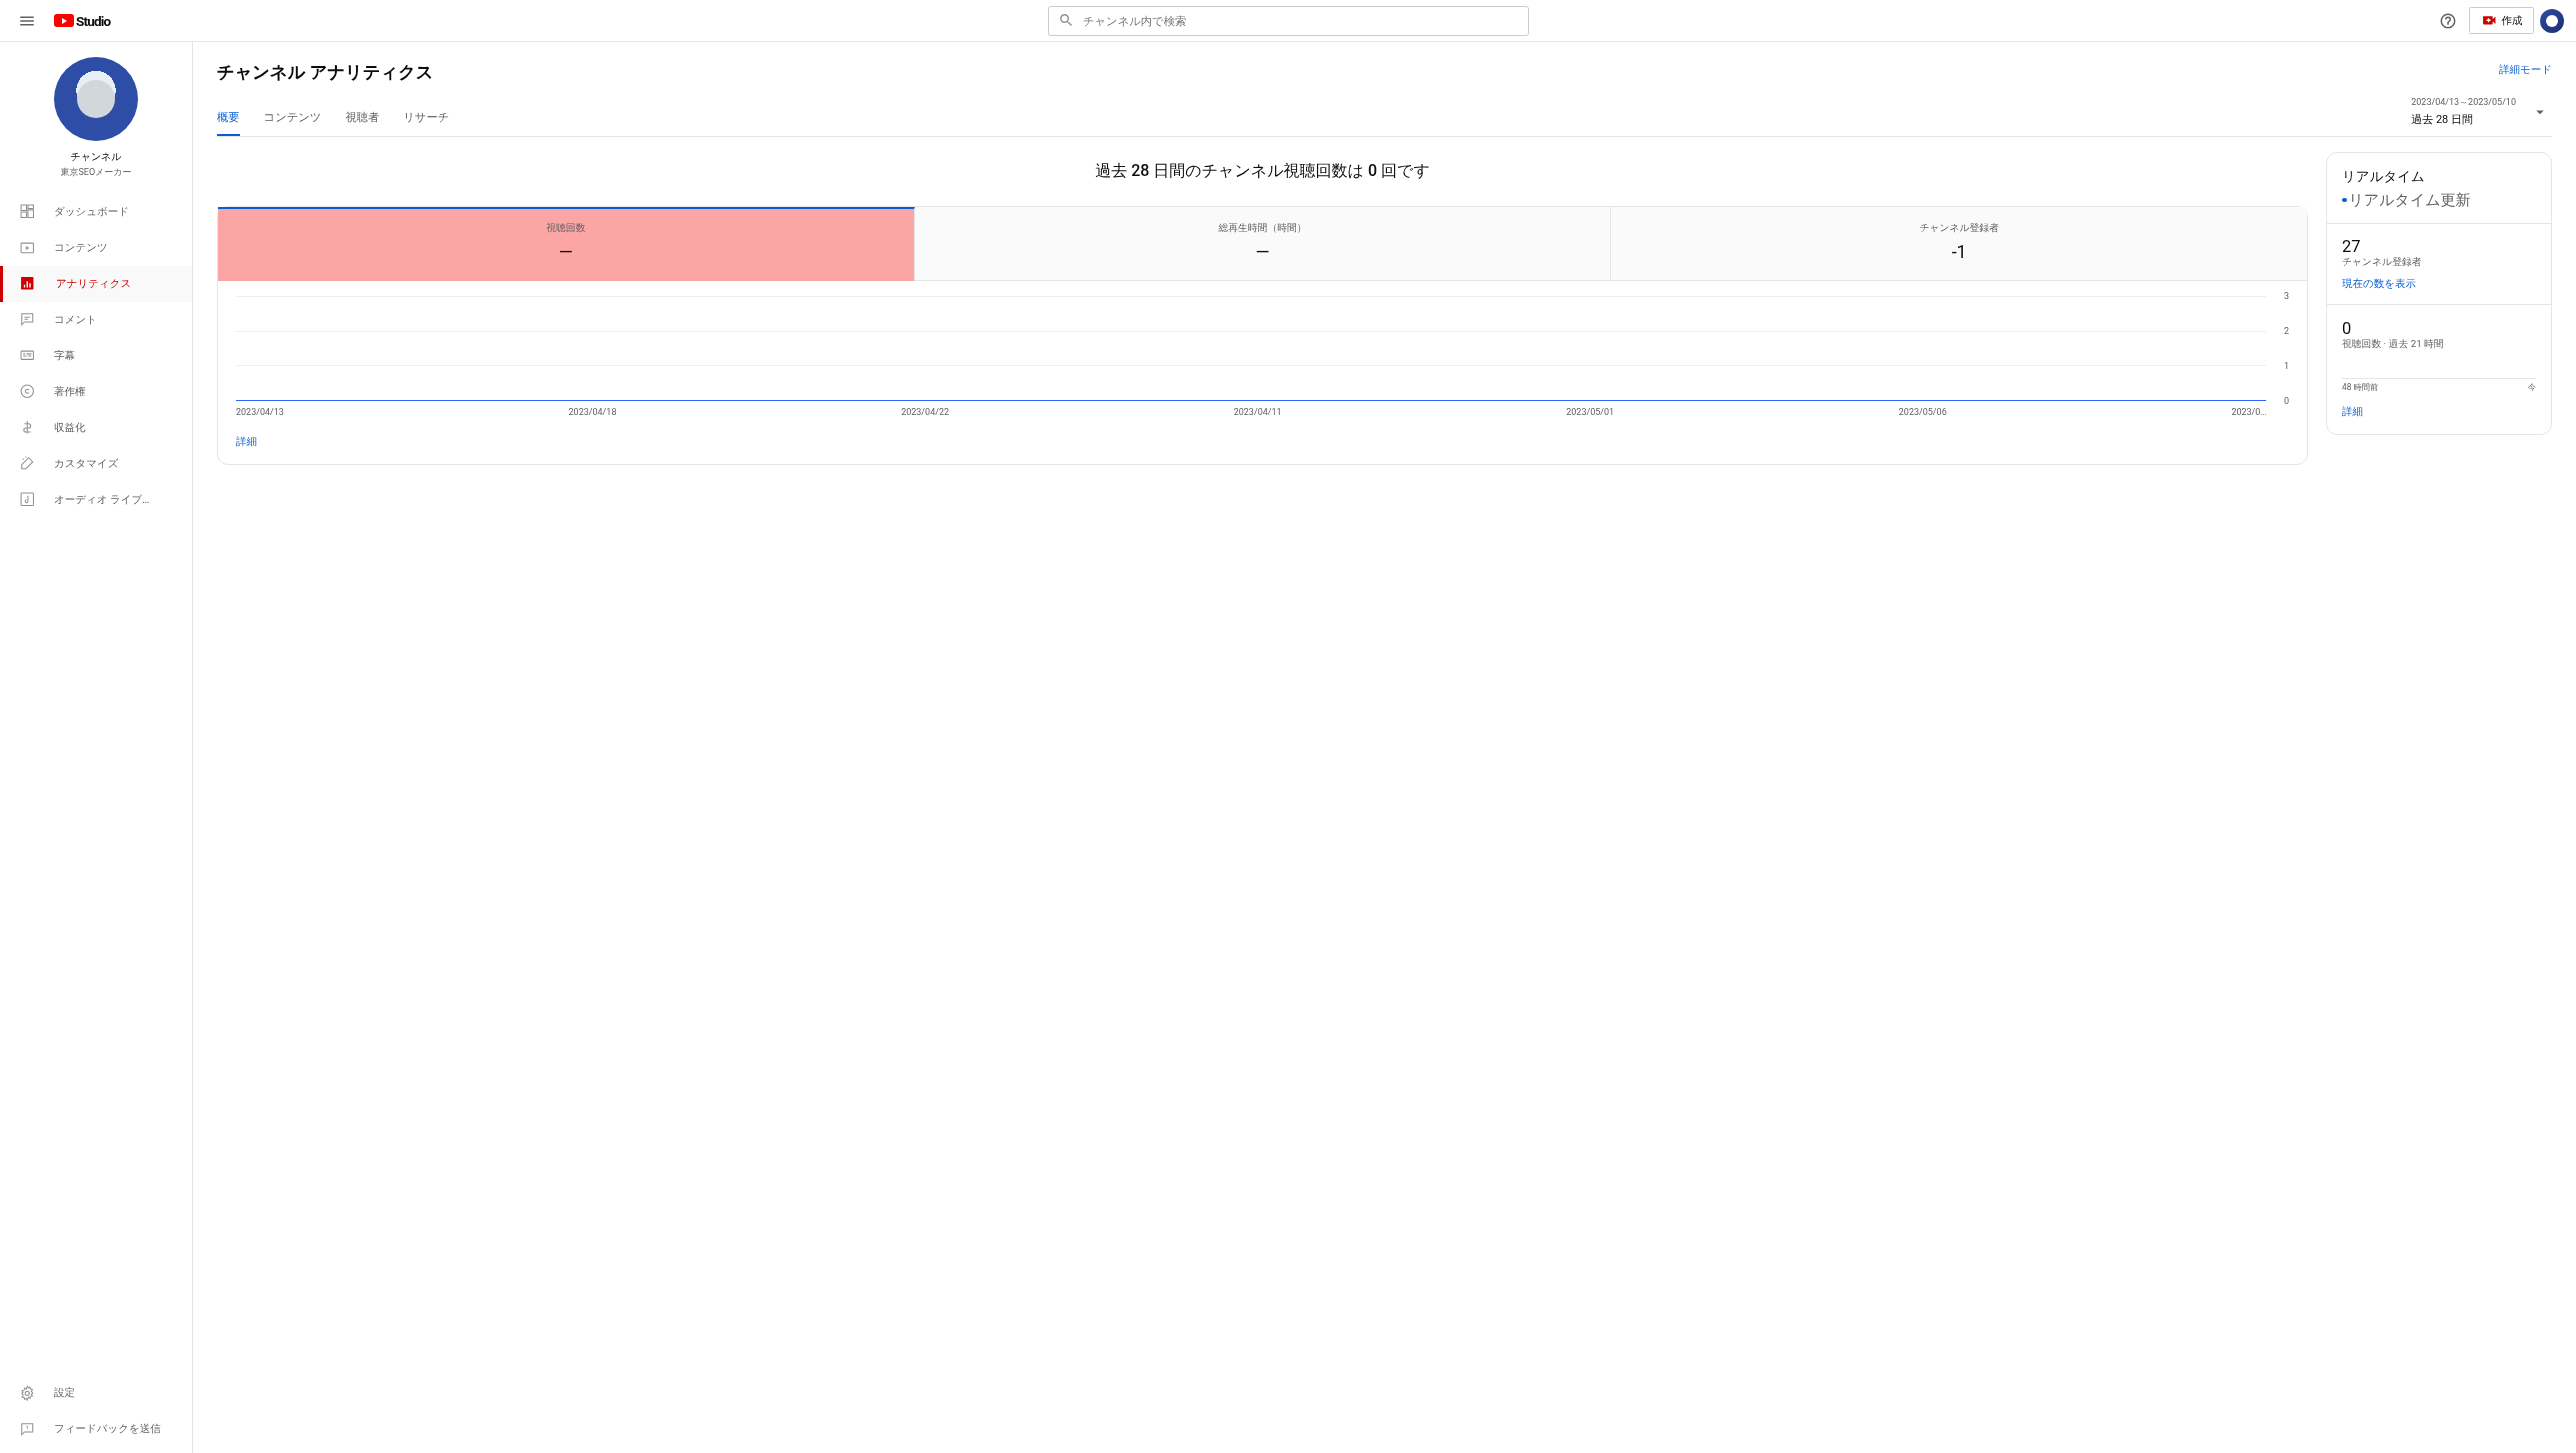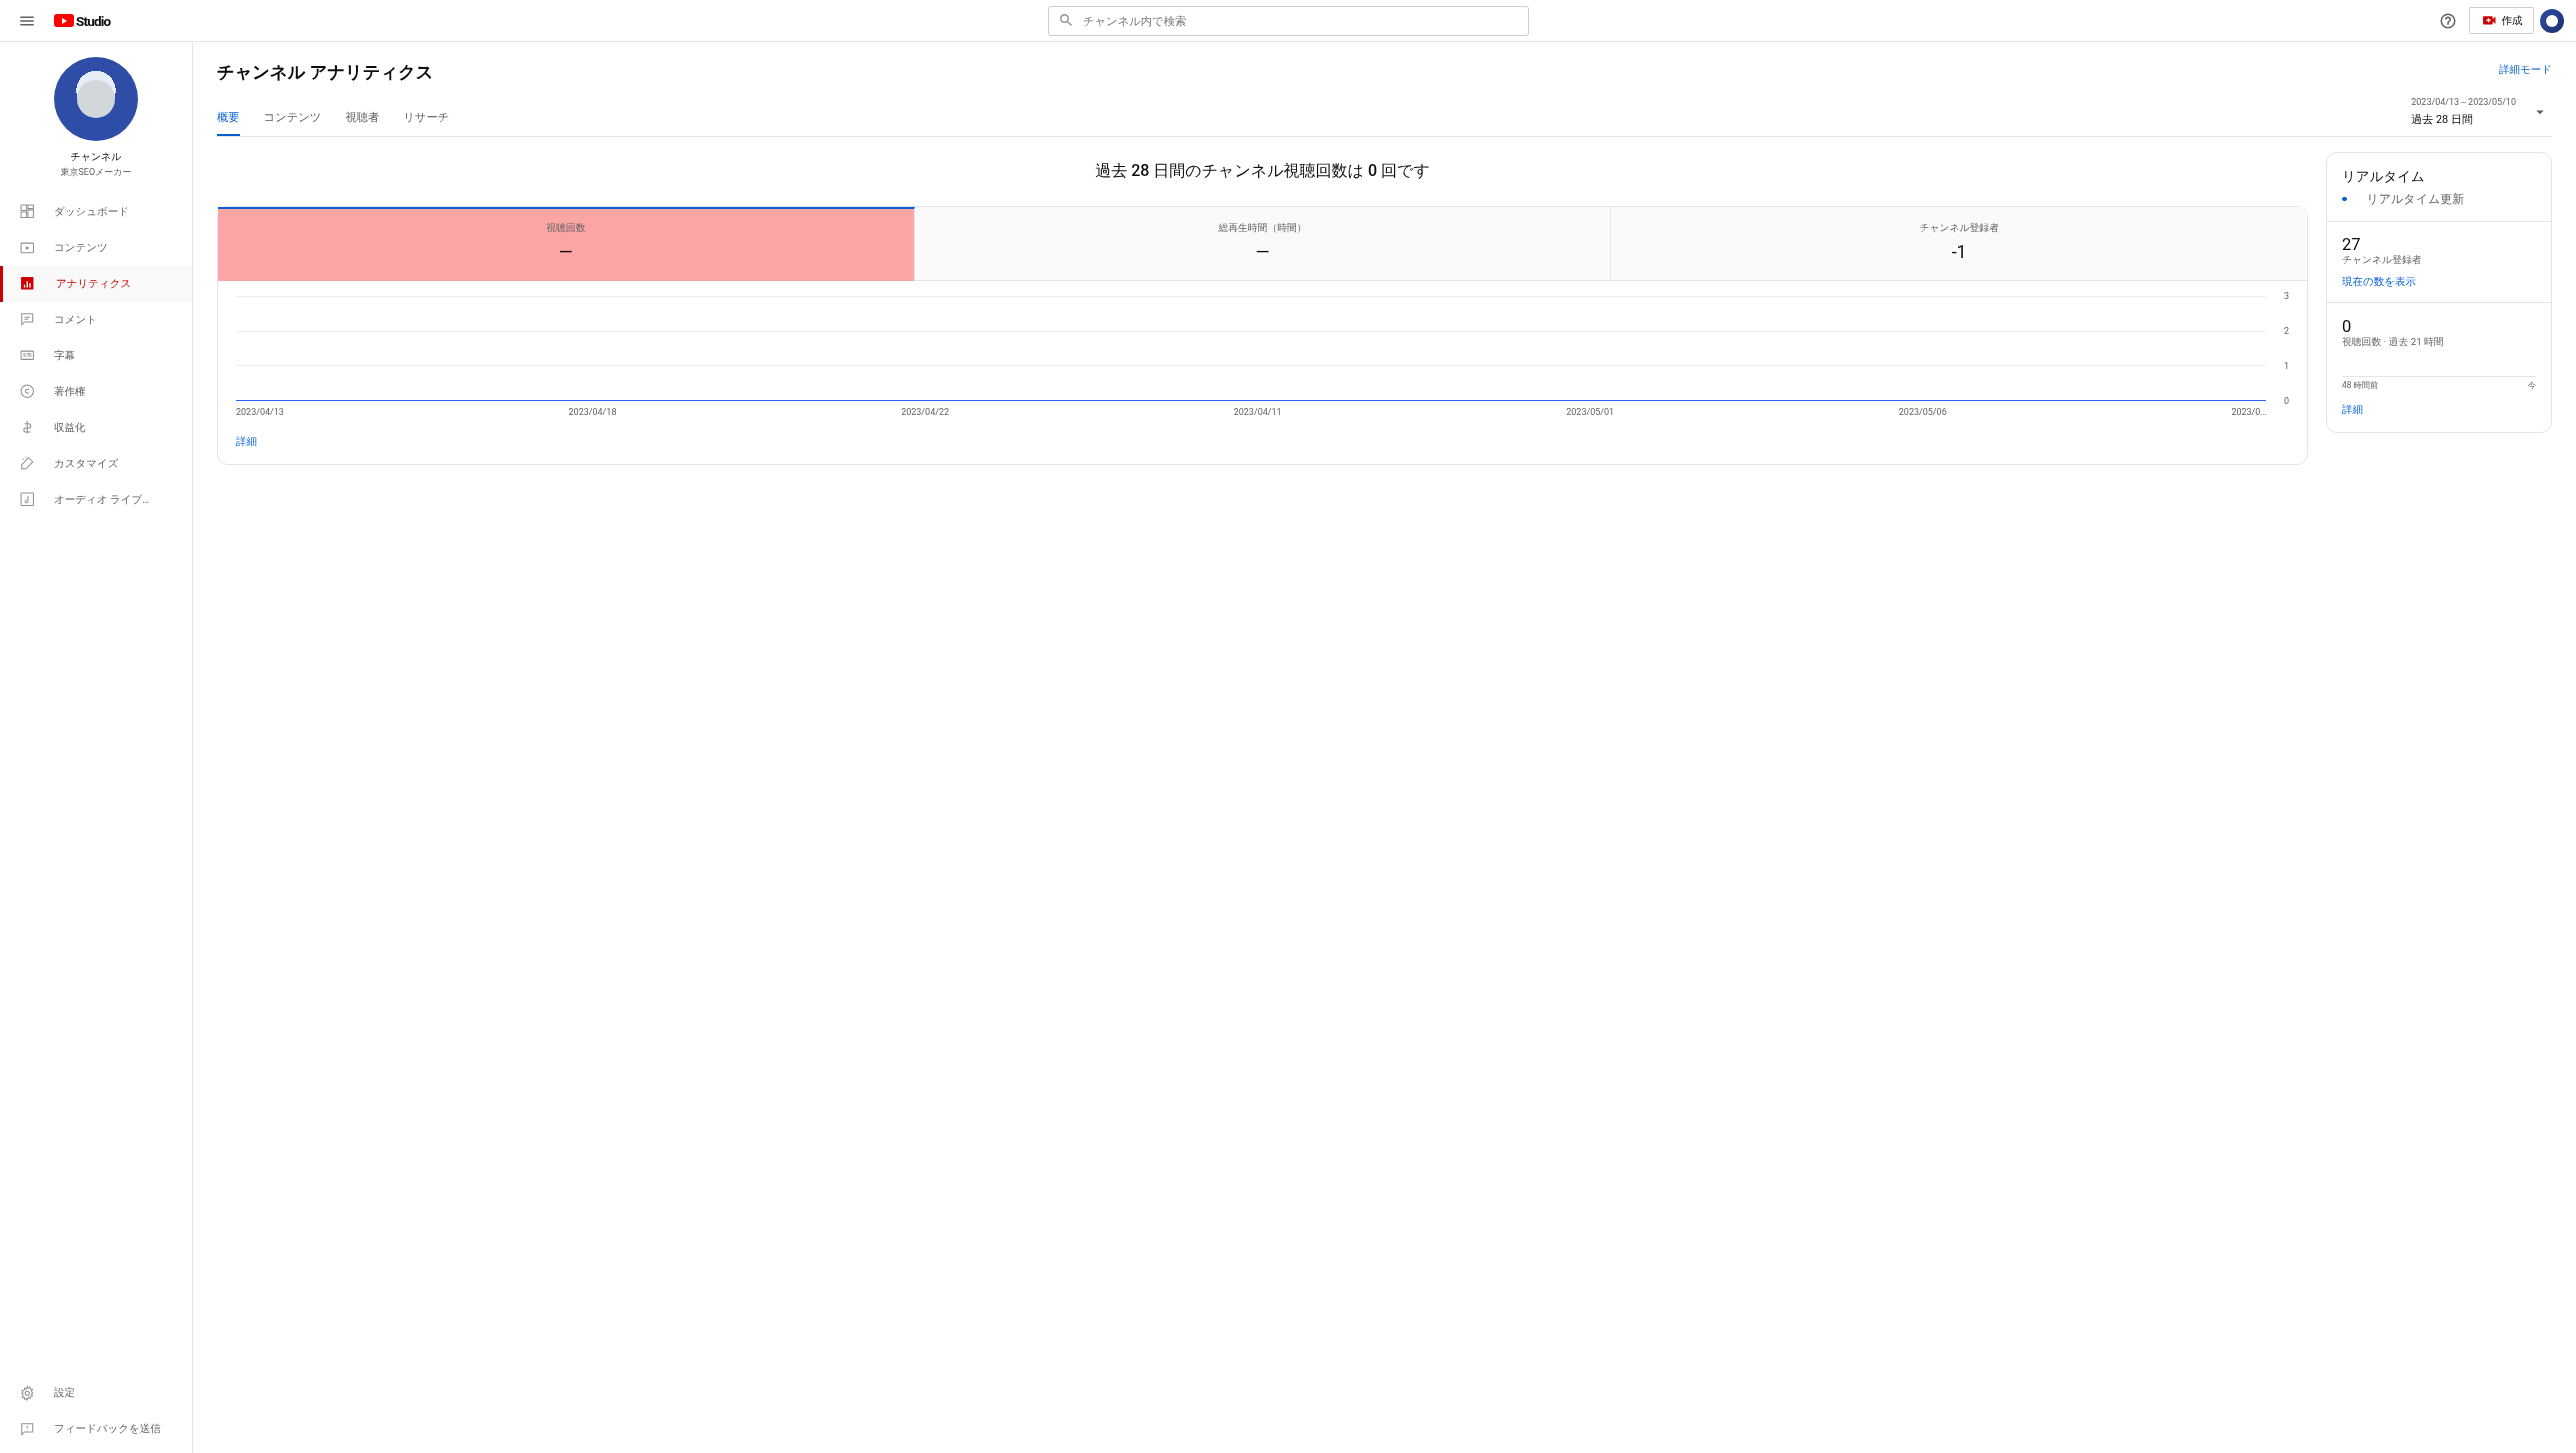--- a/index.html
+++ b/index.html
@@ -74,21 +74,21 @@
 .chart-plot { flex: 1; position: relative; border-bottom: 1.5px solid #2962ff; }
 .chart-grid { position: absolute; left: 0; right: 0; border-top: 0.8px solid #eee; }
 .chart-yaxis { width: 22.6px; position: relative; }
 .chart-ylabel { position: absolute; right: 0; font-size: 9px; color: #606060; transform: translateY(-50%); }
 .chart-xaxis { display: flex; justify-content: space-between; padding: 6px 22.6px 6px 0; font-size: 9px; color: #606060; }
 .chart-footer { padding: 6px 18px 15px; }
 .link { color: #065fd4; font-size: 10.5px; cursor: pointer; }
 
 .realtime-card { padding: 15px; }
 .rt-title { font-size: 13.5px; font-weight: 500; margin-bottom: 4.5px; }
-.rt-live { font-size: 12px; color: #606060; display: flex; align-items: center; gap: 20px; margin-bottom: 13.5px; }
+.rt-live { font-size: 15px; color: #606060; display: flex; align-items: center; gap: 2px; margin-bottom: 13.5px; }
 .rt-dot { width: 4.5px; height: 4.5px; border-radius: 50%; background: #065fd4; }
 .rt-divider { height: 0.8px; background: #e5e5e5; margin: 0 -15px 13.5px; }
 .rt-big { font-size: 16.5px; font-weight: 400; }
 .rt-sub { font-size: 9.8px; color: #606060; margin-bottom: 7.5px; }
 .rt-link { color: #065fd4; font-size: 10.5px; cursor: pointer; display: inline-block; margin-bottom: 13.5px; }
 .rt-bar { height: 21px; border-bottom: 0.8px solid #e5e5e5; margin-bottom: 3px; }
 .rt-bar-labels { display: flex; justify-content: space-between; font-size: 8.3px; color: #606060; margin-bottom: 12px; }
 
 svg { display: block; }
 </style>

